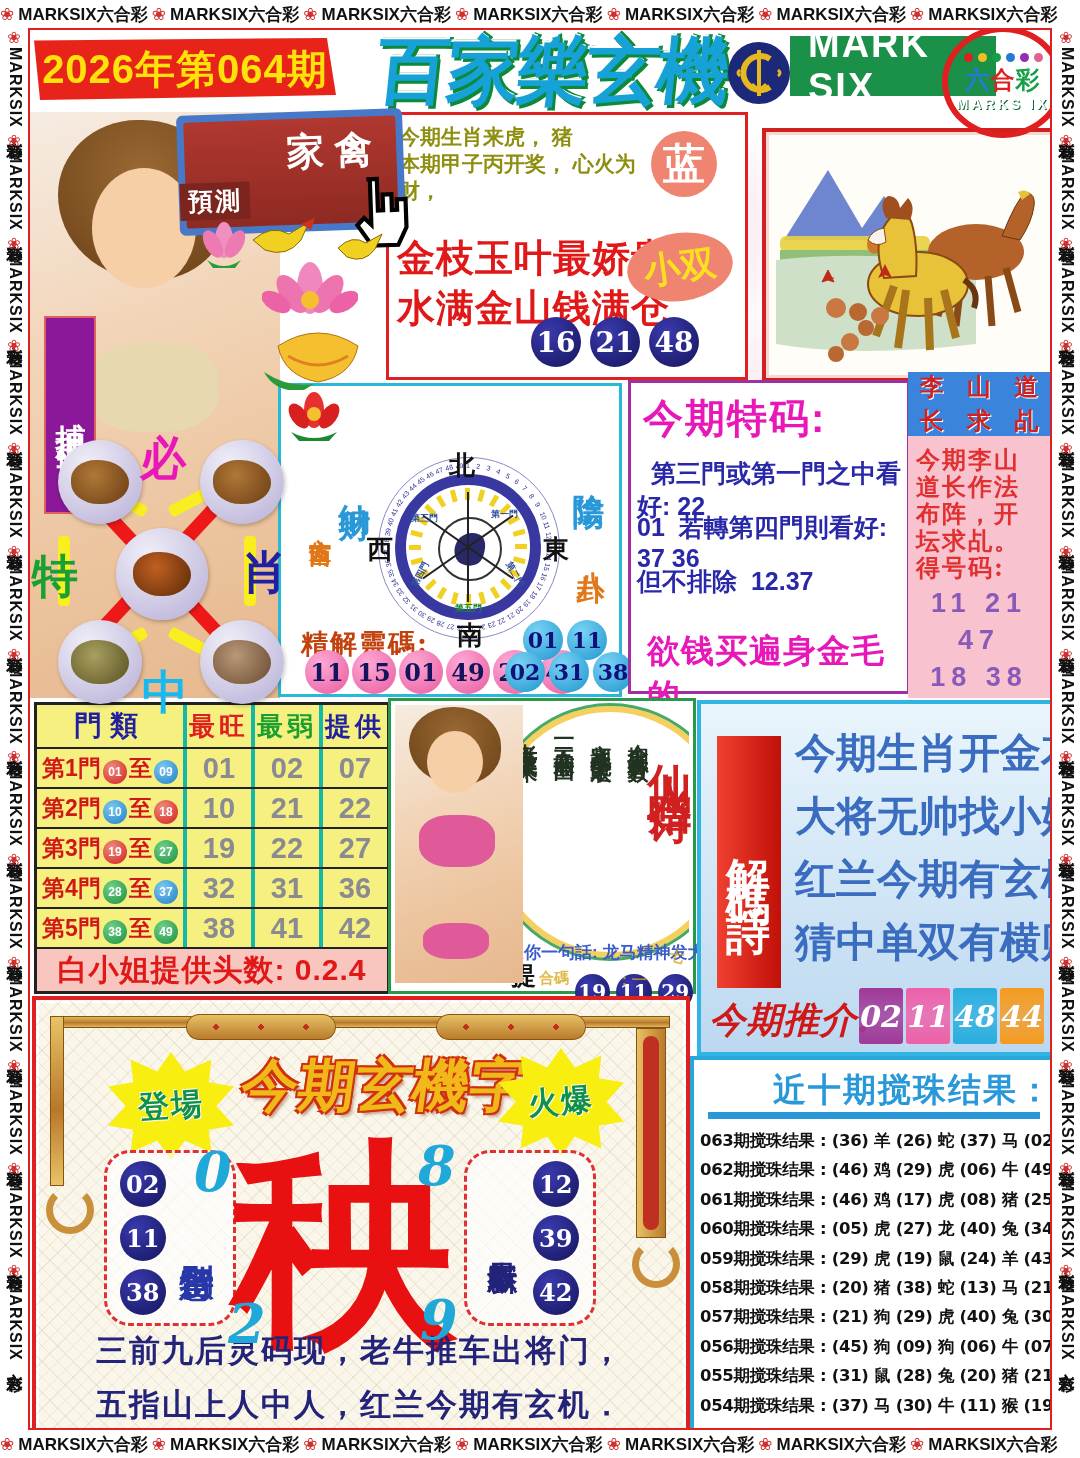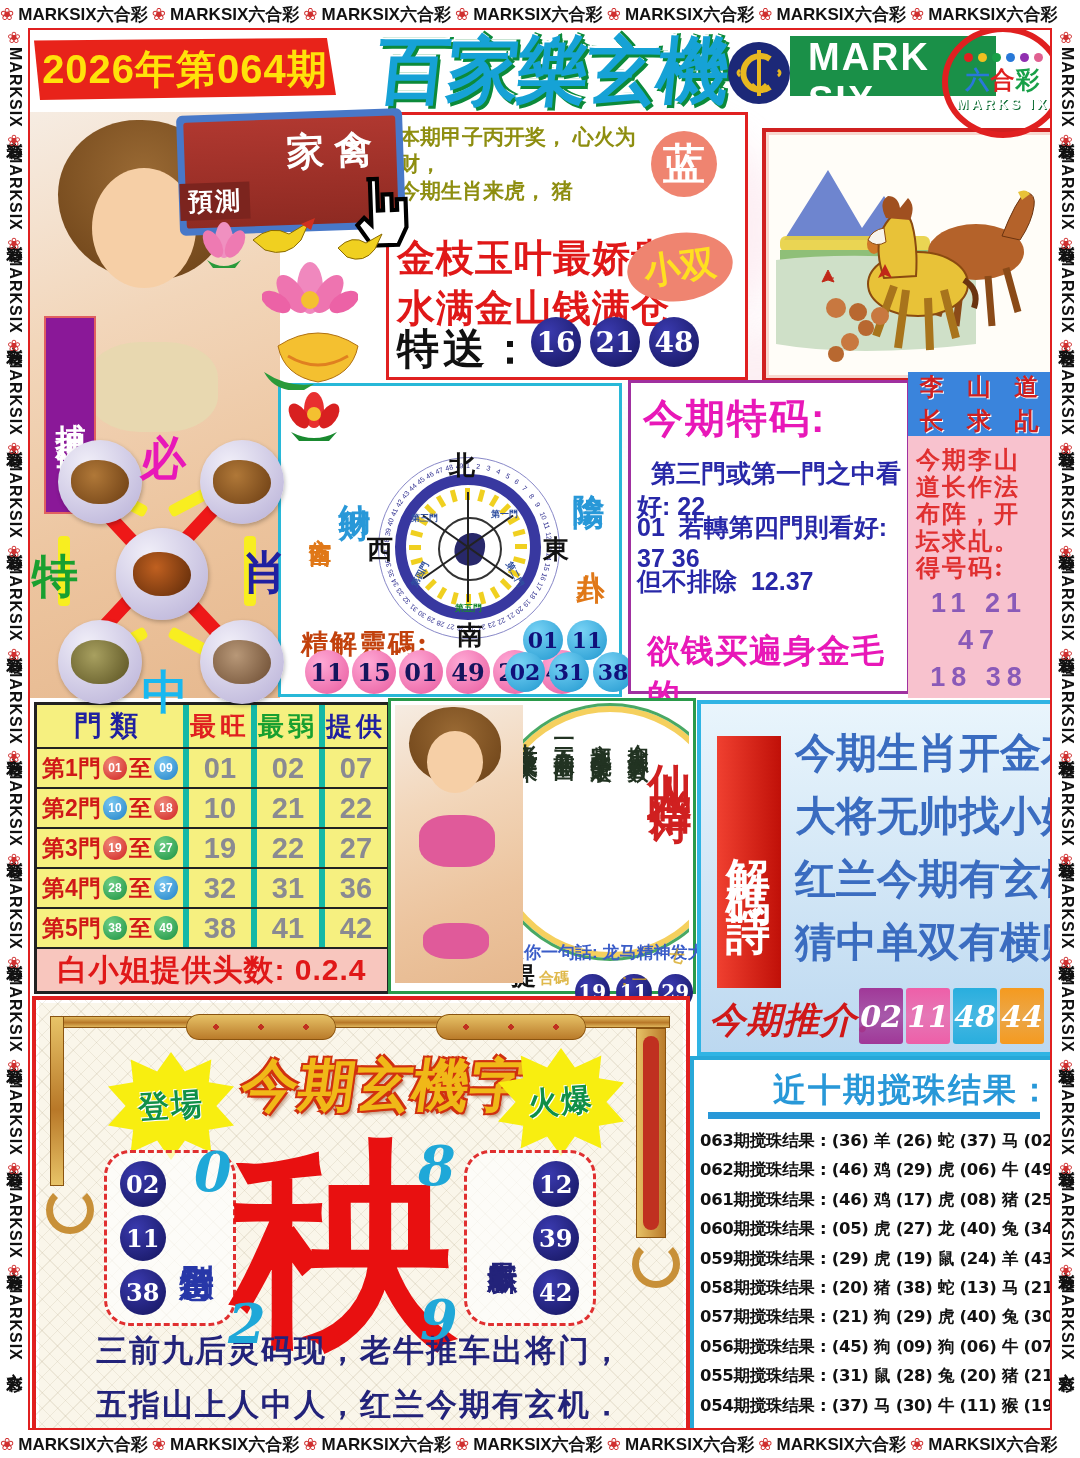--- a/index.html
+++ b/index.html
@@ -18,21 +18,21 @@
   .flower{color:#d03030;font-weight:normal;}
   .redline{position:absolute;background:#e02020;z-index:29;}
   
   .issue-banner{left:34px;top:38px;width:302px;height:62px;background:#e8231a;
     clip-path:polygon(0 4%,97% 0,100% 92%,2% 100%);display:flex;align-items:center;justify-content:center;}
   .issue-banner span{color:#ffe20a;font-size:40px;font-weight:bold;letter-spacing:1px;}
   .main-title{left:362px;top:26px;width:380px;height:92px;display:flex;align-items:center;justify-content:center;
     font-size:73px;font-weight:bold;color:#16a2d6;transform:skewX(-6deg);
     text-shadow:3px 3px 0 #0c8a3a,-2px -2px 0 #ffffff,2px -2px 0 #0c8a3a;letter-spacing:-3px;white-space:nowrap;z-index:3;}
   .jc-logo{left:726px;top:40px;width:66px;height:66px;z-index:4;}
-  .green-banner{left:790px;top:36px;width:206px;height:60px;background:#1a9048;display:flex;z-index:2;}
+  .green-banner{left:790px;top:36px;width:206px;height:60px;background:#1a9048;display:flex;align-items:center;z-index:2;}
   .green-banner span{color:#fff;font-weight:bold;font-size:38px;letter-spacing:2px;padding-left:18px;}
   .six-logo{left:942px;top:26px;width:110px;height:100px;border:6px solid #e02020;border-radius:50%;z-index:5;
     display:flex;flex-direction:column;align-items:center;justify-content:center;background:transparent;}
   .six-dots{display:flex;gap:5px;margin-bottom:2px;}
   .six-dots i{width:9px;height:9px;border-radius:50%;display:block;}
   .six-cn{font-size:24px;font-weight:bold;letter-spacing:1px;}
   .six-cn b:nth-child(1){color:#2878d8;}.six-cn b:nth-child(2){color:#e02020;}.six-cn b:nth-child(3){color:#18a048;}
   .six-en{color:#fff;font-size:14px;font-weight:bold;letter-spacing:3px;text-shadow:1px 1px 0 #0a6a30;}
   
   .photo{background:linear-gradient(160deg,#f6ece2 0%,#f2d6ba 35%,#ecc49e 70%,#e6b88e 100%);overflow:hidden;}
@@ -126,27 +126,27 @@
     text-shadow:1px 1px 0 #fff;font-family:"DejaVu Serif",serif;}
   .lishan-body{position:absolute;left:0;top:64px;width:142px;height:262px;background:#f8c2ce;}
   .lishan-text{margin:10px 8px 4px 8px;color:#e03030;font-size:24px;font-weight:bold;line-height:27px;
     letter-spacing:2px;font-family:"DejaVu Serif",serif;}
   .lishan-nums{color:#8a5ab8;font-size:27px;font-weight:bold;text-align:center;line-height:37px;letter-spacing:6px;}
   
   .dtable{left:34px;top:702px;width:350px;height:286px;border:3px solid #222;background:#f6f080;z-index:5;
     display:flex;flex-direction:column;}
   .trow{display:flex;border-bottom:2px solid #222;flex:0 0 38px;}
   .trow.head{flex:0 0 42px;}
-  .tcell{display:flex;align-items:center;justify-content:center;border-right:6px solid #14b8a6;}
+  .tcell{display:flex;align-items:center;justify-content:center;border-right:4px solid #14b8a6;}
   .tcell:last-child{border-right:none;}
   .c0{width:146px;}.c1,.c2,.c3{width:66px;flex:1;}
   .h0{color:#2020a0;font-size:28px;font-weight:bold;letter-spacing:8px;}
   .h1{color:#e02020;}.h2{color:#18a030;}.h3{color:#2020a0;}
   .hx{font-size:26px;font-weight:bold;letter-spacing:4px;}
-  .door-label{color:#d01818;font-size:23px;font-weight:bold;display:flex;align-items:center;gap:2px;}
+  .door-label{color:#d01818;font-size:23px;font-weight:bold;display:flex;align-items:flex-end;gap:2px;}
   .mini{width:24px;height:24px;border-radius:50%;color:#fff;font-size:12px;font-weight:bold;
     display:flex;align-items:center;justify-content:center;}
   .m-red{background:radial-gradient(circle at 35% 30%,#f08a7a,#d02020);}
   .m-blue{background:radial-gradient(circle at 35% 30%,#7ac8f0,#2080c8);}
   .m-green{background:radial-gradient(circle at 35% 30%,#70d088,#1a9040);}
   .tval{color:#8a8a92;font-size:29px;font-weight:bold;}
   .tfoot{flex:1;background:#f8c6be;display:flex;align-items:center;justify-content:center;
     color:#e01818;font-size:30px;font-weight:bold;letter-spacing:1px;}
   
   .xianren{left:388px;top:698px;width:302px;height:290px;border:3px solid #2a9a4a;background:#fff;z-index:5;}
@@ -398,28 +398,27 @@
 <div class="abs decor" style="left:258px;top:316px">
   <svg width="120" height="74" viewBox="0 0 120 74">
     <path d="M20 30 q40-26 80 0 q-6 30 -40 36 q-34-6 -40-36z" fill="#f4c030" stroke="#b07010"></path>
     <path d="M30 40 q30 18 60 0" fill="none" stroke="#e08020" stroke-width="3"></path>
     <path d="M6 56 q24 16 50 12 l-10 6 q-28 4 -40-18z" fill="#2a9a3a"></path>
   </svg>
 </div>
 
 <div class="abs tip-box">
   <div class="tip-intro">
+    <div>今期生肖来虎， 猪</div>
     <div>本期甲子丙开奖， 心火为财，</div>
-    <div>今期生肖来虎， 猪</div>
   </div>
   <div class="badge-circle">蓝</div>
   <div class="tip-poem1">金枝玉叶最娇贵</div>
   <div class="tip-poem2">水满金山钱满仓</div>
   <div class="badge-oval">小双</div>
-  <div class="tesong-label">特送：</div>
   <div class="tesong-balls">
       <div class="ball b-navy" style="width: 50px; height: 50px; font-size: 28px;">16</div>
       <div class="ball b-navy" style="width: 50px; height: 50px; font-size: 28px;">21</div>
       <div class="ball b-navy" style="width: 50px; height: 50px; font-size: 28px;">48</div>
     </div>
 </div>
 
 <div class="abs horse-box">
   <svg width="280" height="238" viewBox="0 0 280 238">
     <path d="M18 108 L62 38 L96 96 L118 64 L148 108 Z" fill="#4a66c4" opacity="0.8"></path>

